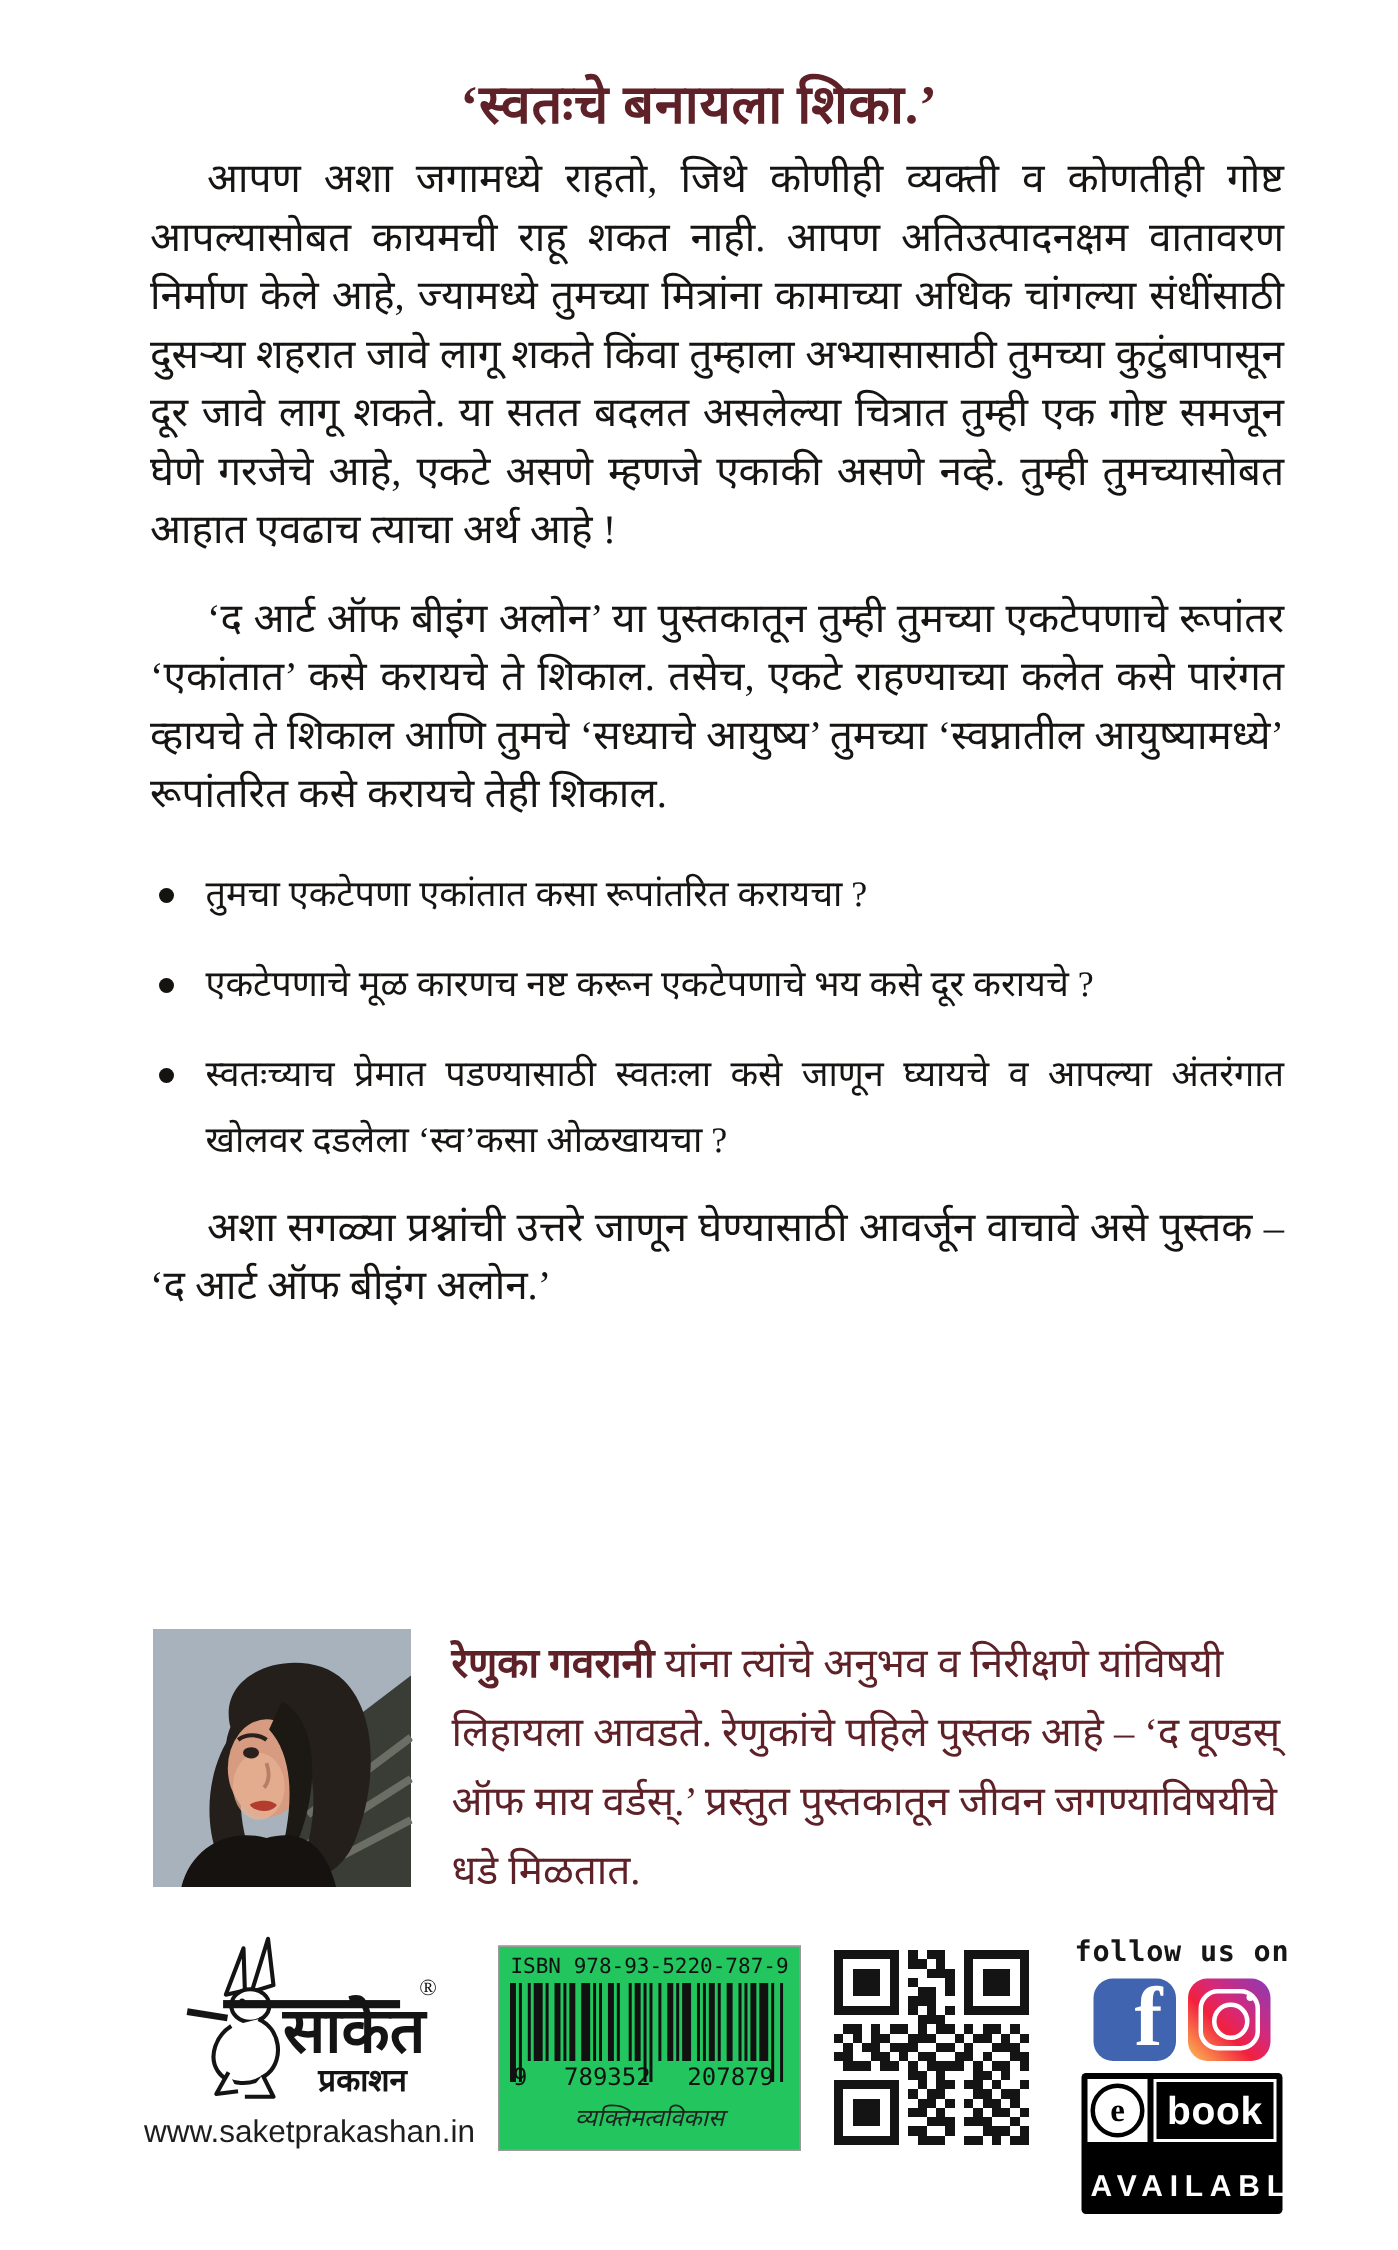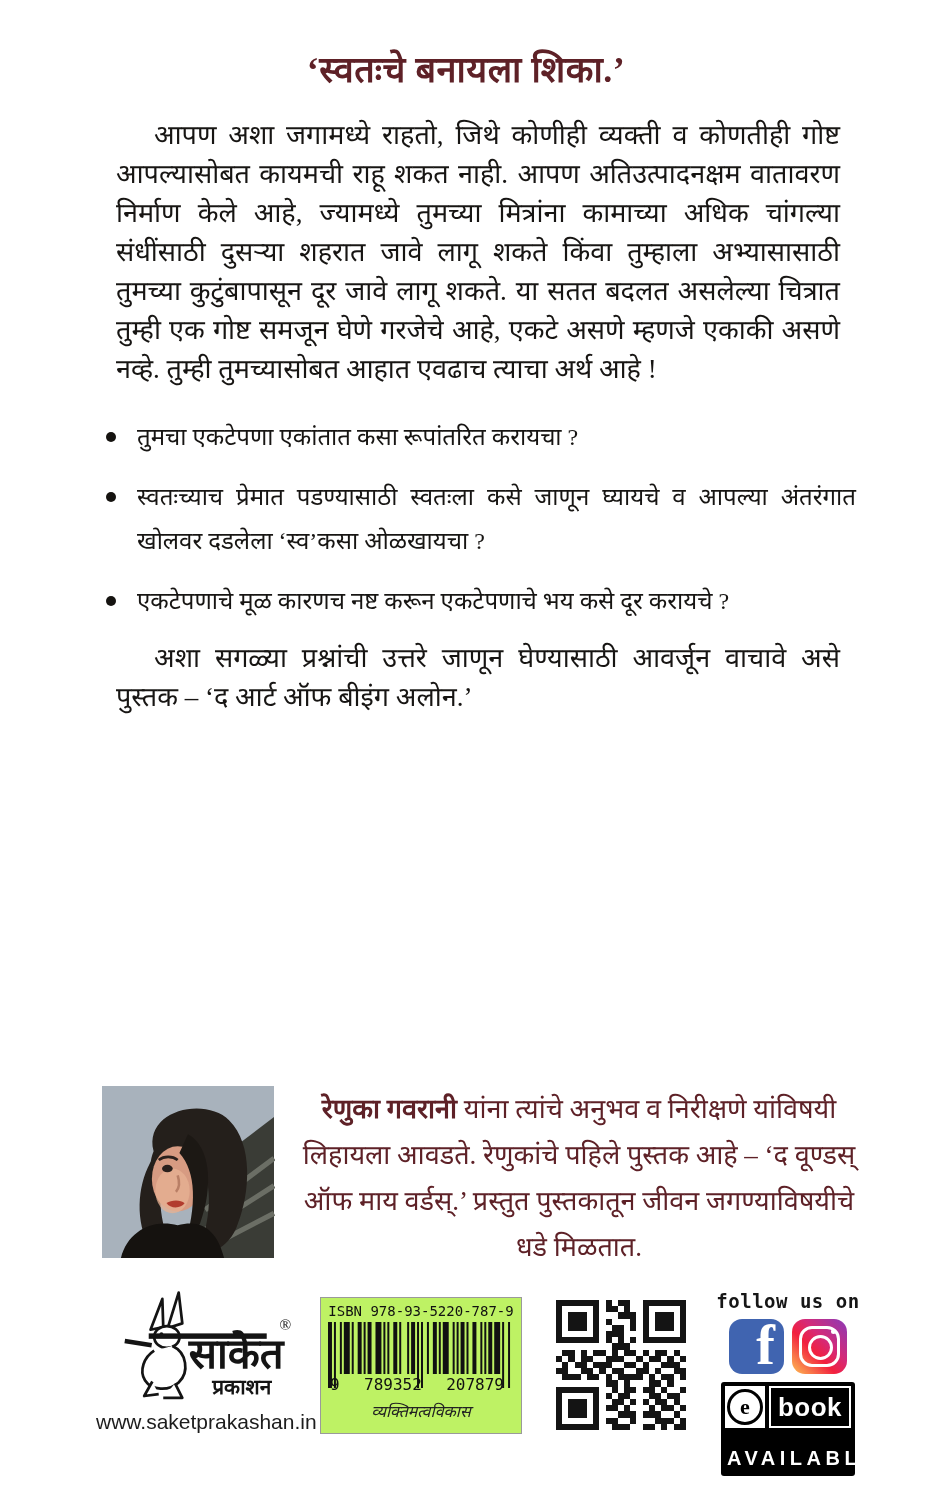--- a/index.html
+++ b/index.html
@@ -3,45 +3,45 @@
 <meta charset="utf-8">
 <style>
   html,body{margin:0;padding:0;background:#ffffff;}
   .page{position:relative;width:932px;height:1500px;background:#ffffff;overflow:hidden;
         font-family:"Liberation Serif","DejaVu Serif",serif;color:#171513;}
 
   .book-title{position:absolute;top:44px;left:0;right:0;text-align:center;
               font-size:36px;font-weight:bold;color:#5e2127;letter-spacing:.5px;}
 
   .text-col{position:absolute;left:100px;width:756px;top:100px;}
-  .text-col p{margin:16px;font-size:27px;line-height:39px;text-align:justify;text-indent:38px;}
+  .text-col p{margin:0;font-size:27px;line-height:39px;text-align:justify;text-indent:38px;}
   .para2{margin-top:20px !important;}
   .closing{margin-top:16px !important;}
 
   ul.bullets{list-style:none;margin:26px 0 0 0;padding:0;}
   ul.bullets li{position:relative;margin:0 0 16px 37px;font-size:24px;line-height:44px;
                 text-align:justify;}
   ul.bullets li::before{content:"";position:absolute;left:-31px;top:17px;width:10px;height:10px;
                 border-radius:50%;background:#151310;}
 
   .author-section{position:absolute;left:101px;top:1086px;width:756px;display:flex;gap:26px;}
   .author-photo{flex:none;width:174px;height:172px;}
   .author-photo svg{display:block;width:174px;height:172px;}
-  .author-bio{font-size:27px;line-height:46px;color:#5e2127;margin:0;text-align:center;flex:1;}
+  .author-bio{font-size:27px;line-height:46px;color:#5e2127;margin:0;text-align:left;flex:1;}
   .author-name{font-weight:bold;}
 
   .footer{position:absolute;left:0;top:1288px;width:932px;height:200px;}
 
   .publisher-logo{position:absolute;left:96px;top:0;width:218px;text-align:center;}
   .publisher-logo svg{display:block;width:218px;height:118px;}
   .publisher-logo svg text{font-family:"Liberation Serif","DejaVu Serif",serif;}
   .publisher-website{font-family:"Liberation Sans","DejaVu Sans",sans-serif;
                      font-size:21px;color:#1d1d1d;margin-top:4px;}
 
-  .isbn-box{position:absolute;left:320px;top:9px;width:202px;height:137px;background:#bef264;
+  .isbn-box{position:absolute;left:332px;top:9px;width:202px;height:137px;background:#22c55e;
             border:1px solid #9a9a9a;box-sizing:border-box;padding:5px 7px 3px 7px;}
   .isbn-label{font-family:"DejaVu Sans Mono","Liberation Mono",monospace;font-size:14px;
               text-align:center;white-space:nowrap;color:#111;}
   .barcode-wrap{margin-top:3px;height:66px;}
   .barcode-wrap svg{display:block;width:186px;height:66px;fill:#111;}
   .bc-digits{display:flex;justify-content:space-between;margin-top:-13px;padding:0 10px 0 2px;
              font-family:"DejaVu Sans Mono","Liberation Mono",monospace;font-size:16px;color:#111;
              position:relative;}
   .bc-category{font-style:italic;font-size:16px;text-align:center;margin-top:6px;color:#222;}
 
@@ -75,24 +75,25 @@
 </style>
 </head>
 <body>
 
 <div class="page">
 
   <div class="book-title">‘स्वतःचे बनायला शिका.’</div>
 
   <div class="text-col">
     <p>आपण अशा जगामध्ये राहतो, जिथे कोणीही व्यक्ती व कोणतीही गोष्ट आपल्यासोबत कायमची राहू शकत नाही. आपण अतिउत्पादनक्षम वातावरण निर्माण केले आहे, ज्यामध्ये तुमच्या मित्रांना कामाच्या अधिक चांगल्या संधींसाठी दुसऱ्या शहरात जावे लागू शकते किंवा तुम्हाला अभ्यासासाठी तुमच्या कुटुंबापासून दूर जावे लागू शकते. या सतत बदलत असलेल्या चित्रात तुम्ही एक गोष्ट समजून घेणे गरजेचे आहे, एकटे असणे म्हणजे एकाकी असणे नव्हे. तुम्ही तुमच्यासोबत आहात एवढाच त्याचा अर्थ आहे !</p>
+    <p class="para2">‘द आर्ट ऑफ बीइंग अलोन’ या पुस्तकातून तुम्ही तुमच्या एकटेपणाचे रूपांतर ‘एकांतात’ कसे करायचे ते शिकाल. तसेच, एकटे राहण्याच्या कलेत कसे पारंगत व्हायचे ते शिकाल आणि तुमचे ‘सध्याचे आयुष्य’ तुमच्या ‘स्वप्नातील आयुष्यामध्ये’ रूपांतरित कसे करायचे तेही शिकाल.</p>
     <ul class="bullets">
       <li>तुमचा एकटेपणा एकांतात कसा रूपांतरित करायचा ?</li>
+      <li>एकटेपणाचे मूळ कारणच नष्ट करून एकटेपणाचे भय कसे दूर करायचे ?</li>
       <li>स्वतःच्याच प्रेमात पडण्यासाठी स्वतःला कसे जाणून घ्यायचे व आपल्या अंतरंगात खोलवर दडलेला ‘स्व’कसा ओळखायचा ?</li>
-      <li>एकटेपणाचे मूळ कारणच नष्ट करून एकटेपणाचे भय कसे दूर करायचे ?</li>
     </ul>
     <p class="closing">अशा सगळ्या प्रश्नांची उत्तरे जाणून घेण्यासाठी आवर्जून वाचावे असे पुस्तक – ‘द आर्ट ऑफ बीइंग अलोन.’</p>
   </div>
 
   <div class="author-section">
     <div class="author-photo">
       <svg viewBox="0 0 100 100">
         <rect width="100" height="100" fill="#a8b2bc"></rect>
         <polygon points="58,50 100,18 100,100 48,100" fill="#3a3c36"></polygon>
         <path d="M60,72 L100,42 M56,86 L100,58 M54,98 L100,74" stroke="#6b6e65" stroke-width="3" fill="none"></path>

